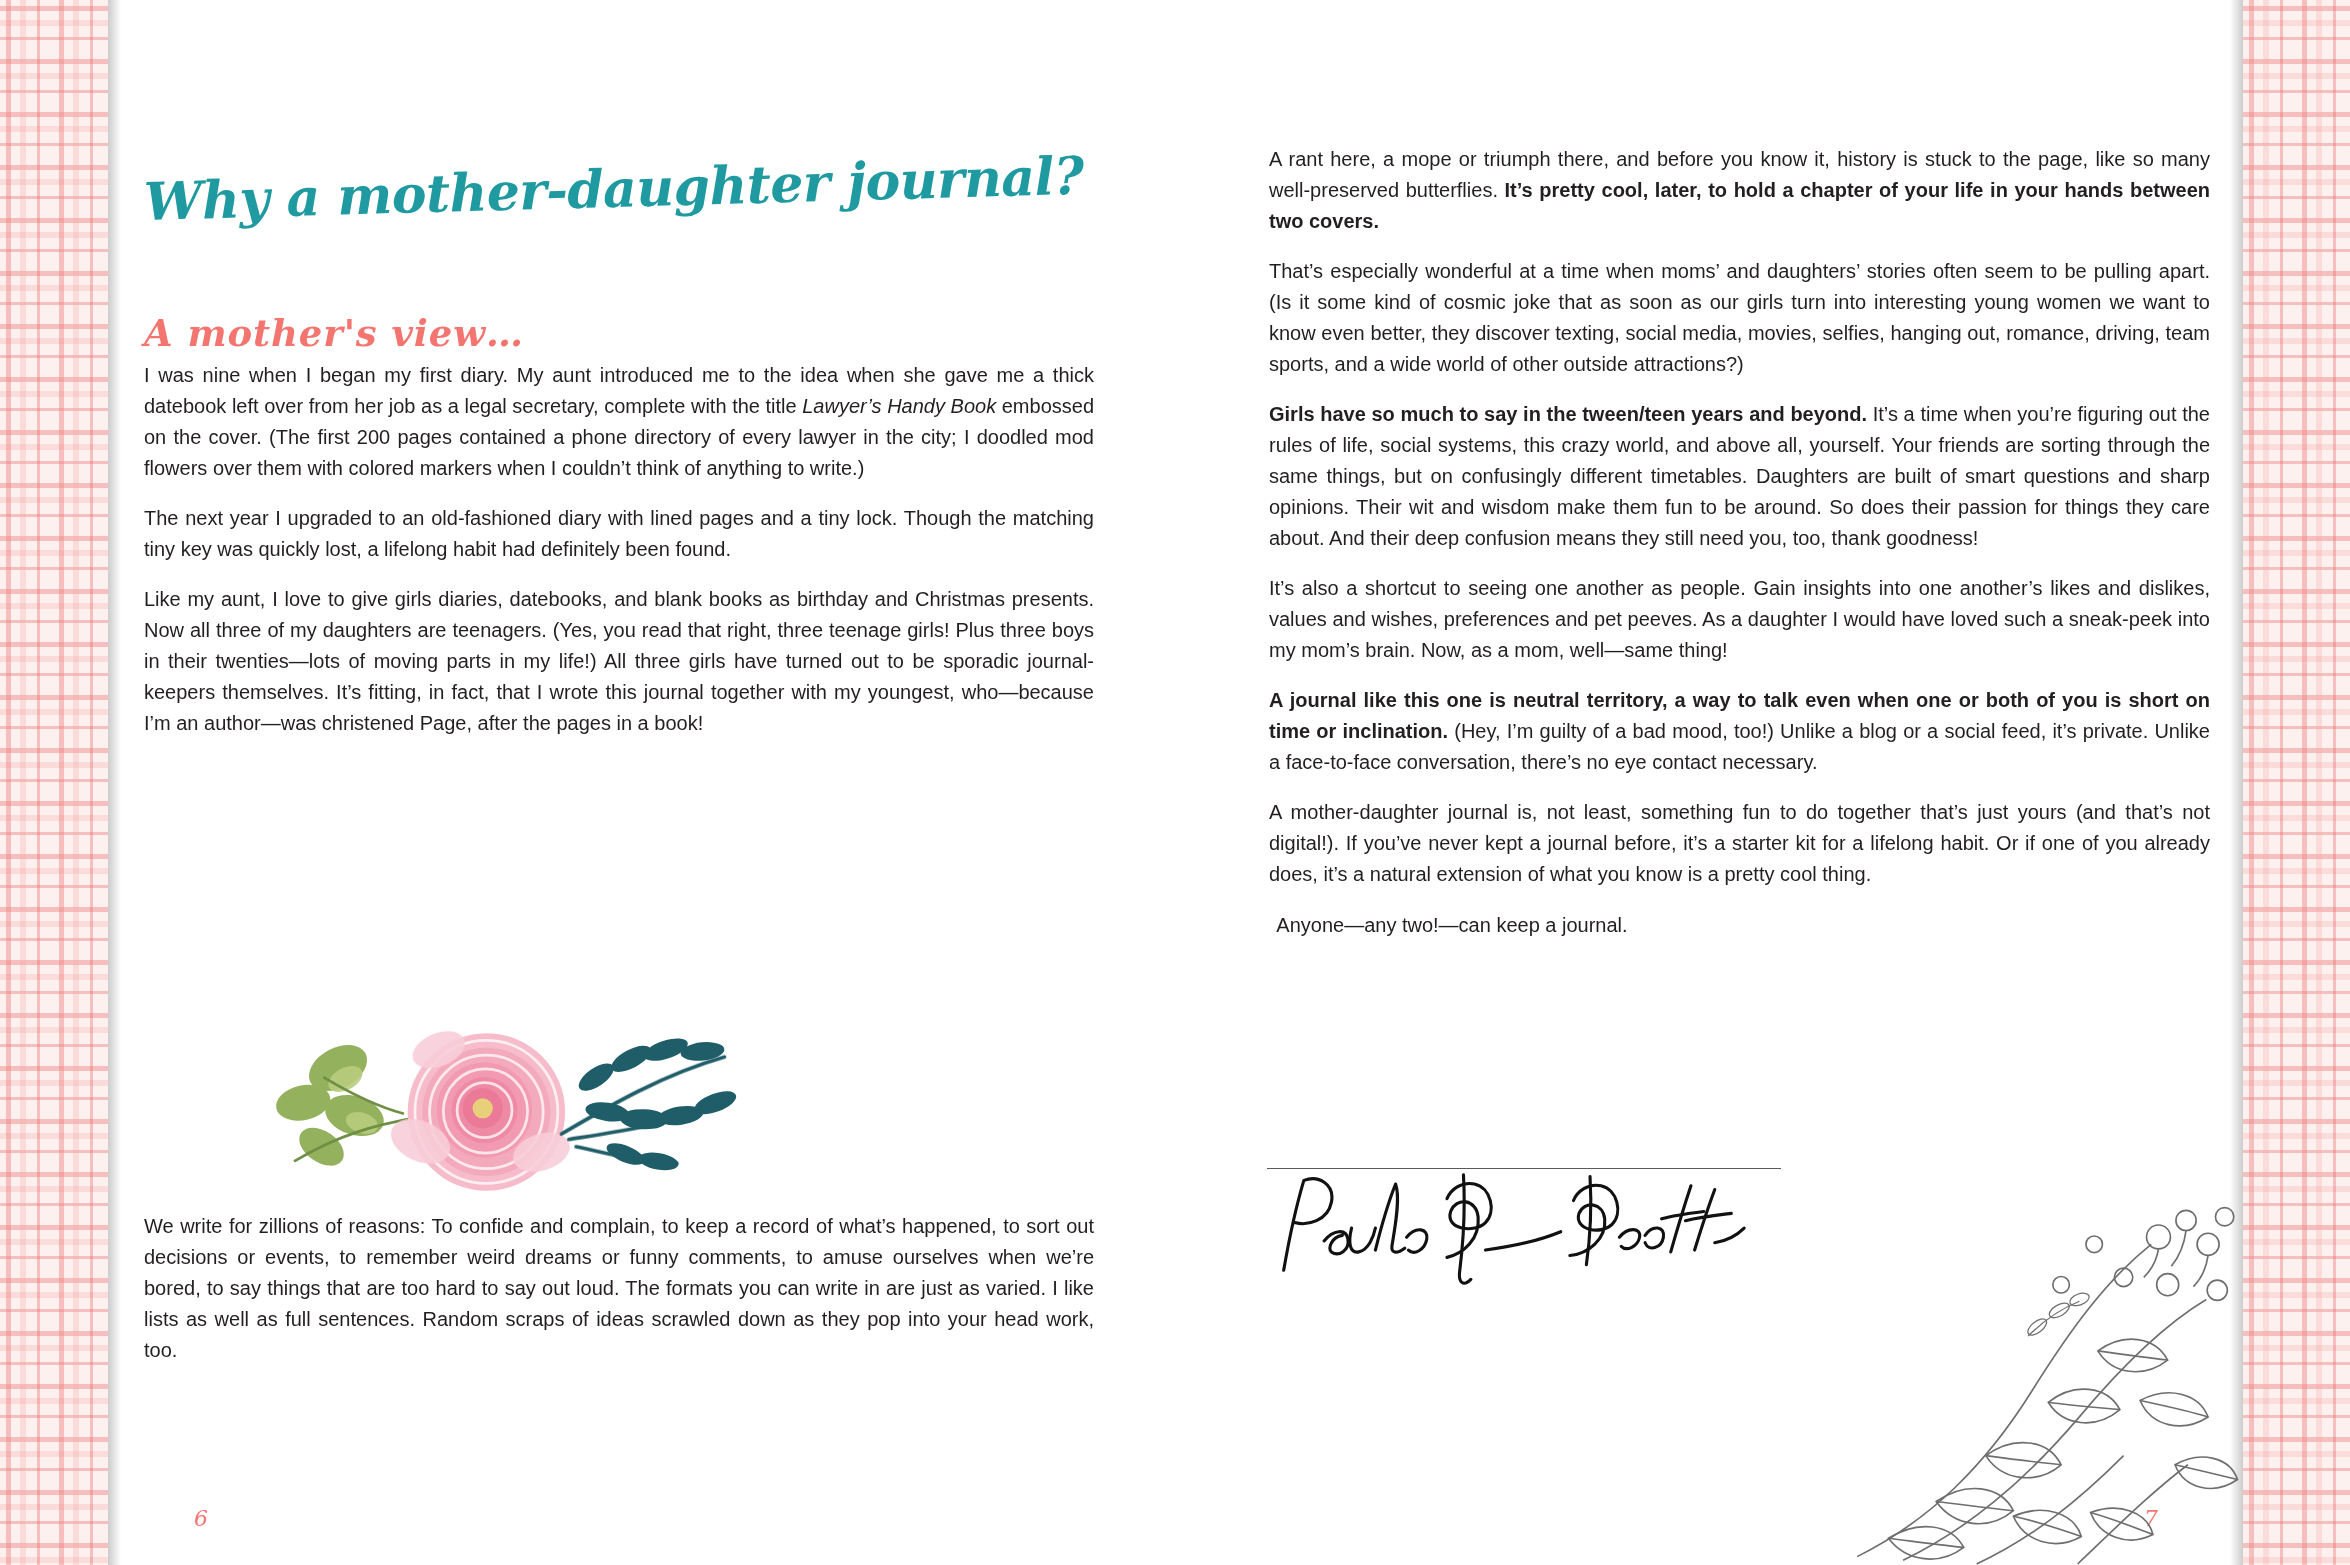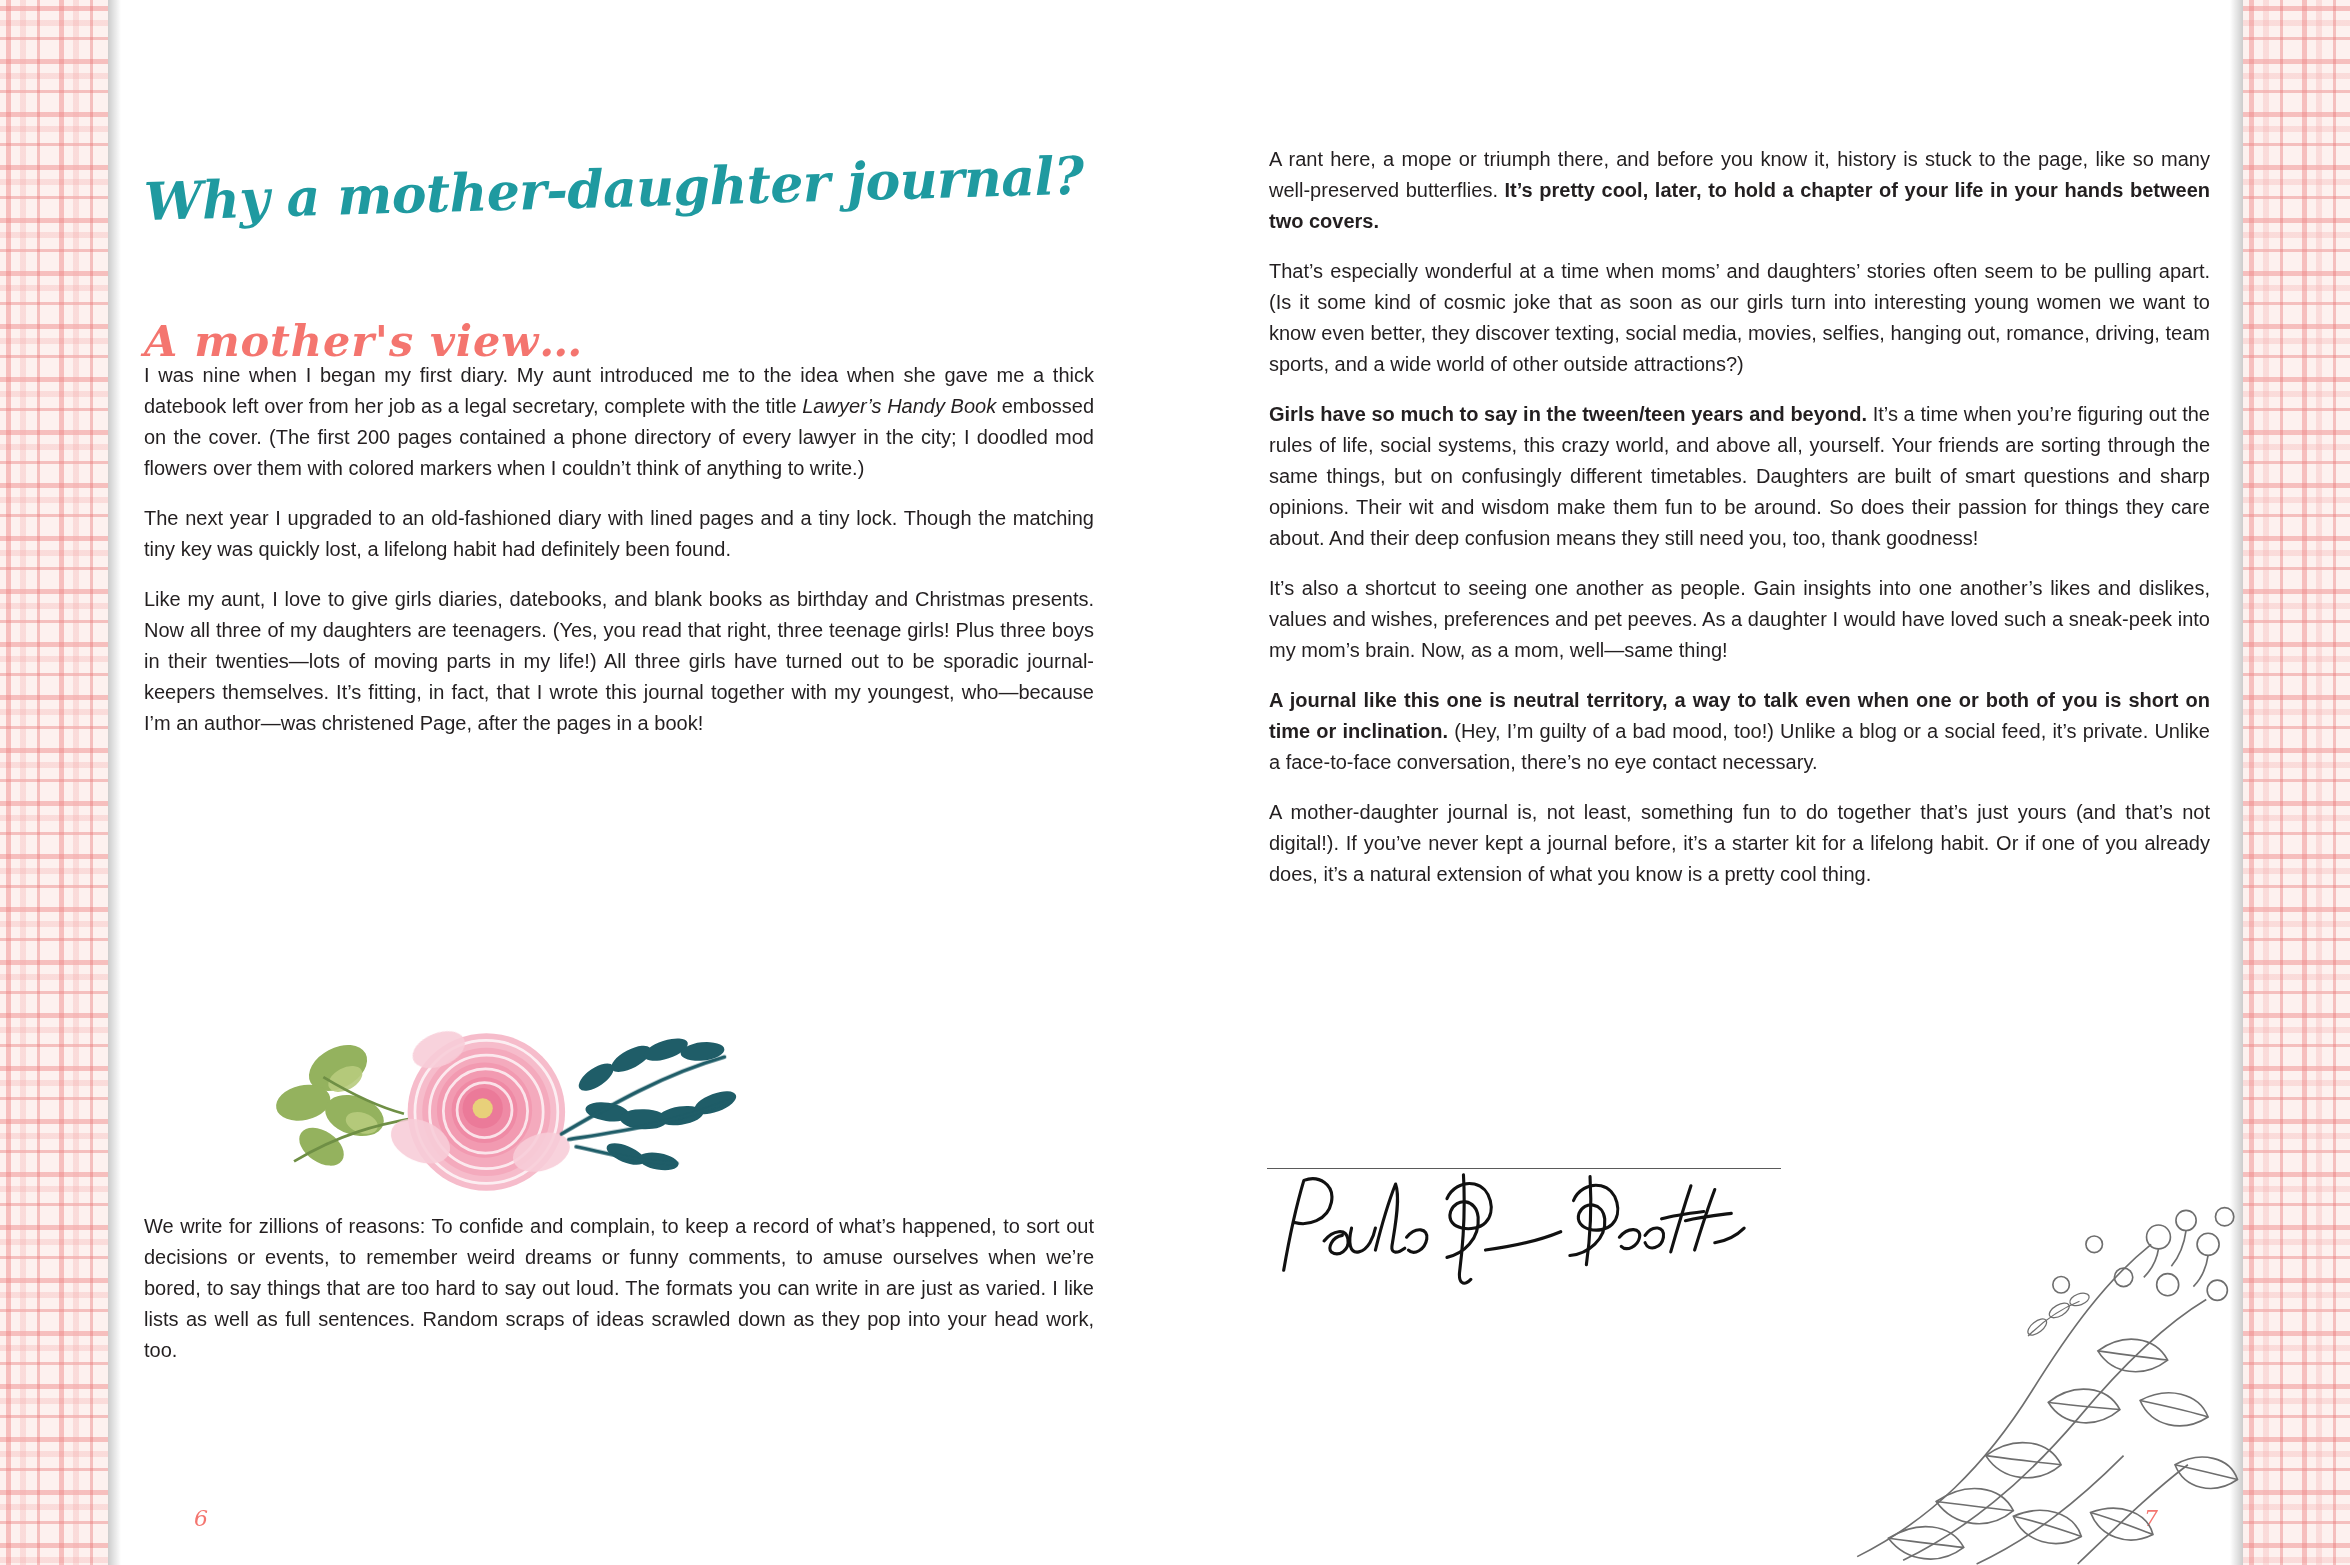--- a/index.html
+++ b/index.html
@@ -85,21 +85,21 @@
     color: #1f9aa0;
     letter-spacing: -0.5px;
     transform: rotate(-1.6deg);
     transform-origin: left center;
     white-space: nowrap;
   }
 
   .view-head {
     font-family: "DejaVu Serif", serif;
     font-style: italic;
-    font-size: 43px;
+    font-size: 37px;
     color: #f4756f;
     letter-spacing: 0.9px;
   }
 
   p.body {
     font-family: "Liberation Sans", sans-serif;
     font-size: 20px;
     line-height: 31px;
     color: #231f20;
     text-align: justify;
@@ -263,20 +263,21 @@
       <p class="body">That’s especially wonderful at a time when moms’ and daughters’ stories often seem to be pulling apart. (Is it some kind of cosmic joke that as soon as our girls turn into interesting young women we want to know even better, they discover texting, social media, movies, selfies, hanging out, romance, driving, team sports, and a wide world of other outside attractions?)</p>
 
       <p class="body"><b>Girls have so much to say in the tween/teen years and beyond.</b> It’s a time when you’re figuring out the rules of life, social systems, this crazy world, and above all, yourself. Your friends are sorting through the same things, but on confusingly different timetables. Daughters are built of smart questions and sharp opinions. Their wit and wisdom make them fun to be around. So does their passion for things they care about. And their deep confusion means they still need you, too, thank goodness!</p>
 
       <p class="body">It’s also a shortcut to seeing one another as people. Gain insights into one another’s likes and dislikes, values and wishes, preferences and pet peeves. As a daughter I would have loved such a sneak-peek into my mom’s brain. Now, as a mom, well—same thing!</p>
 
       <p class="body"><b>A journal like this one is neutral territory, a way to talk even when one or both of you is short on time or inclination.</b> (Hey, I’m guilty of a bad mood, too!) Unlike a blog or a social feed, it’s private. Unlike a face-to-face conversation, there’s no eye contact necessary.</p>
 
       <p class="body last">A mother-daughter journal is, not least, something fun to do together that’s just yours (and that’s not digital!). If you’ve never kept a journal before, it’s a starter kit for a lifelong habit. Or if one of you already does, it’s a natural extension of what you know is a pretty cool thing.</p>
 
+      <div class="signoff-line">Anyone—any two!—can keep a journal.</div>
     </div>
 
     <div class="folio folio-right">7</div>
   </div>
 
   <div class="sig-rule"></div>
 
   <div class="signature-art" title="Paula Spencer Scott">
     <svg viewBox="0 0 560 145" width="514" height="133" xmlns="http://www.w3.org/2000/svg">
       <g fill="none" stroke="#111111" stroke-width="3.4" stroke-linecap="round" stroke-linejoin="round">

